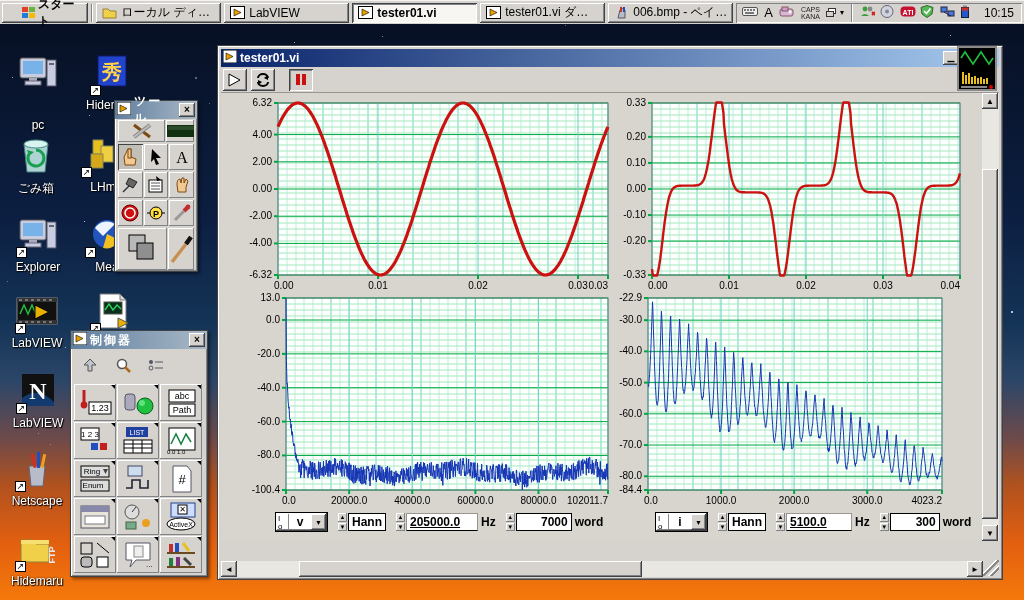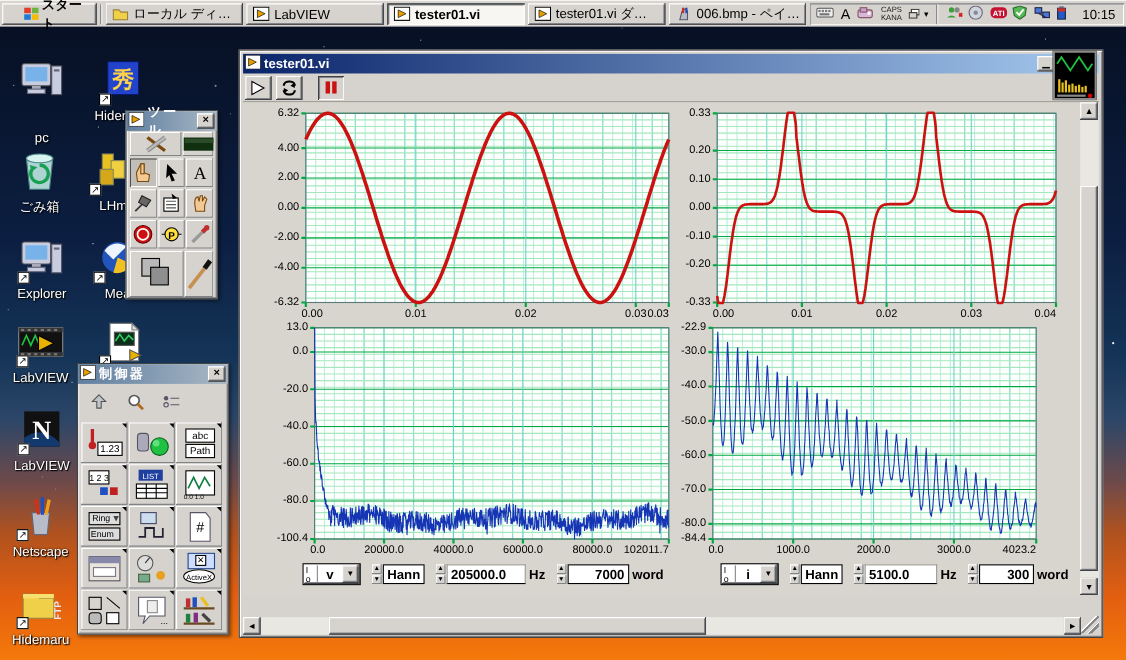--- a/index.html
+++ b/index.html
@@ -74,21 +74,21 @@
   .ioc { position:absolute; display:flex; align-items:center; gap:10px; height:22px; }
   .io-select { display:flex; align-items:stretch; border:1px solid #000; background:#fff; height:20px; }
   .io-glyph { width:12px; font-size:8px; line-height:8px; padding:1px; color:#000; border-right:1px solid #888; }
   .io-val { width:22px; font-weight:bold; font-size:12px; display:flex; align-items:center; justify-content:center; }
   .dd-btn { width:15px; display:flex; align-items:center; justify-content:center; font-size:7px; }
   .spin { display:flex; align-items:center; gap:1px; }
   .spin-arr { width:9px; height:18px; display:flex; flex-direction:column; gap:1px; }
   .spin-arr i { flex:1; font-size:6px; line-height:8px; text-align:center; font-style:normal; background:#d6d3ce;
     box-shadow: inset -1px -1px 0 #808488, inset 1px 1px 0 #fff; }
   .vbox { border:1px solid #000; background:#fff; font-weight:bold; font-size:12px; padding:1px 3px; }
-  .vbox.plain { border:1px solid #9a968f; border-bottom-color:#000; }
+  .vbox.plain { border:1px solid #9a968f; border-bottom-color:#000;text-decoration:underline; }
   .unit { font-weight:bold; font-size:12px; margin-left:2px; }
 
   
   .sb-btn { position:absolute; width:16px; height:16px; display:flex; align-items:center; justify-content:center; font-size:8px; color:#000; }
   .sb-track { position:absolute; background:#e9e7e1; }
   .sb-thumb { position:absolute; }
   #resize-grip { position:absolute; right:3px; bottom:3px; width:16px; height:16px;
     background:linear-gradient(135deg,transparent 40%,#fff 40%,#fff 45%,#888 45%,#888 55%,transparent 55%,transparent 65%,#fff 65%,#fff 70%,#888 70%,#888 80%,transparent 80%); }
 </style>
 </head>

